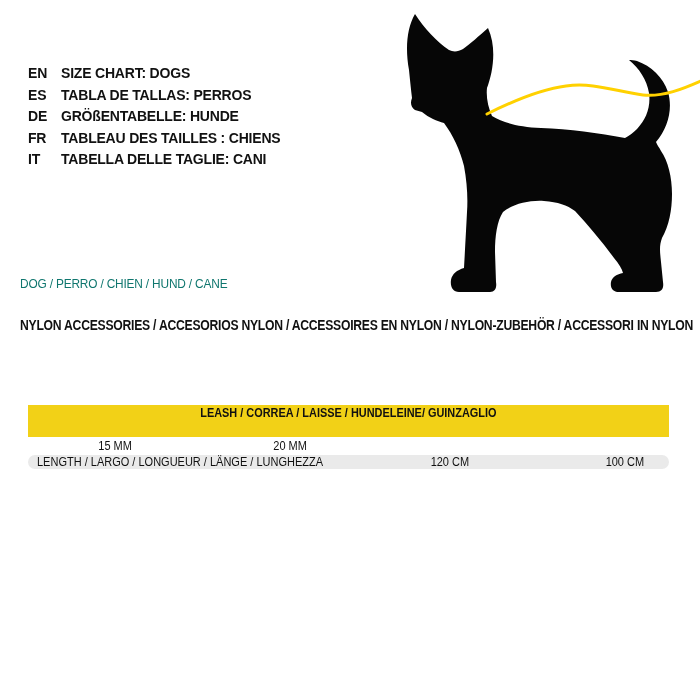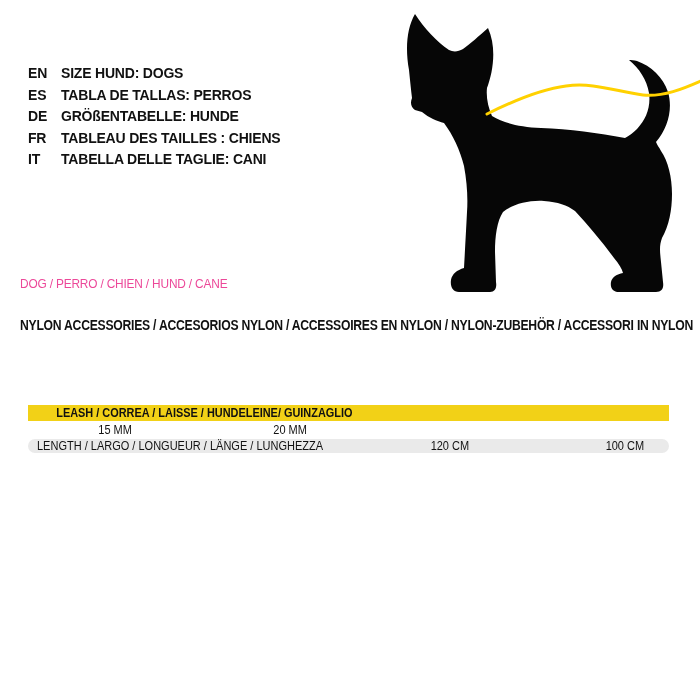--- a/index.html
+++ b/index.html
@@ -54,21 +54,21 @@
     height: 330px;
   }
 
   
   .dog-caption {
     position: absolute;
     left: 20px;
     top: 276px;
     font-size: 13.5px;
     letter-spacing: -0.2px;
-    color: #ec4899;
+    color: #0f766e;
   }
   .category-line {
     position: absolute;
     left: 20px;
     top: 317px;
     width: 632px;
     font-size: 14.5px;
     font-weight: bold;
     letter-spacing: -0.3px;
     white-space: nowrap;
@@ -76,23 +76,24 @@
   .category-line .condensed { transform: scaleX(0.84); }
 
   
   .size-table {
     position: absolute;
     left: 28px;
     top: 405px;
     width: 641px;
   }
   .table-header {
-    height: 16px;
+    height: 32px;
     line-height: 16px;
     background: var(--accent-yellow, #F2D117);
+    text-align: center;
     font-size: 13px;
     font-weight: bold;
     margin-bottom: 2px;
   }
   .table-header .condensed { transform: scaleX(0.84); transform-origin: 50% 50%; }
   .table-row {
     display: flex;
     height: 14px;
     line-height: 14px;
     font-size: 12.5px;
@@ -110,21 +111,21 @@
     flex: 0 0 175px;
     text-align: center;
   }
 </style>
 </head>
 <body>
 
 <div class="lang-list">
   <div class="lang-row">
     <span class="lang-code">EN</span>
-    <span class="lang-label">SIZE HUND: DOGS</span>
+    <span class="lang-label">SIZE CHART: DOGS</span>
   </div>
   <div class="lang-row">
     <span class="lang-code">ES</span>
     <span class="lang-label">TABLA DE TALLAS: PERROS</span>
   </div>
   <div class="lang-row">
     <span class="lang-code">DE</span>
     <span class="lang-label">GRÖßENTABELLE: HUNDE</span>
   </div>
   <div class="lang-row">

